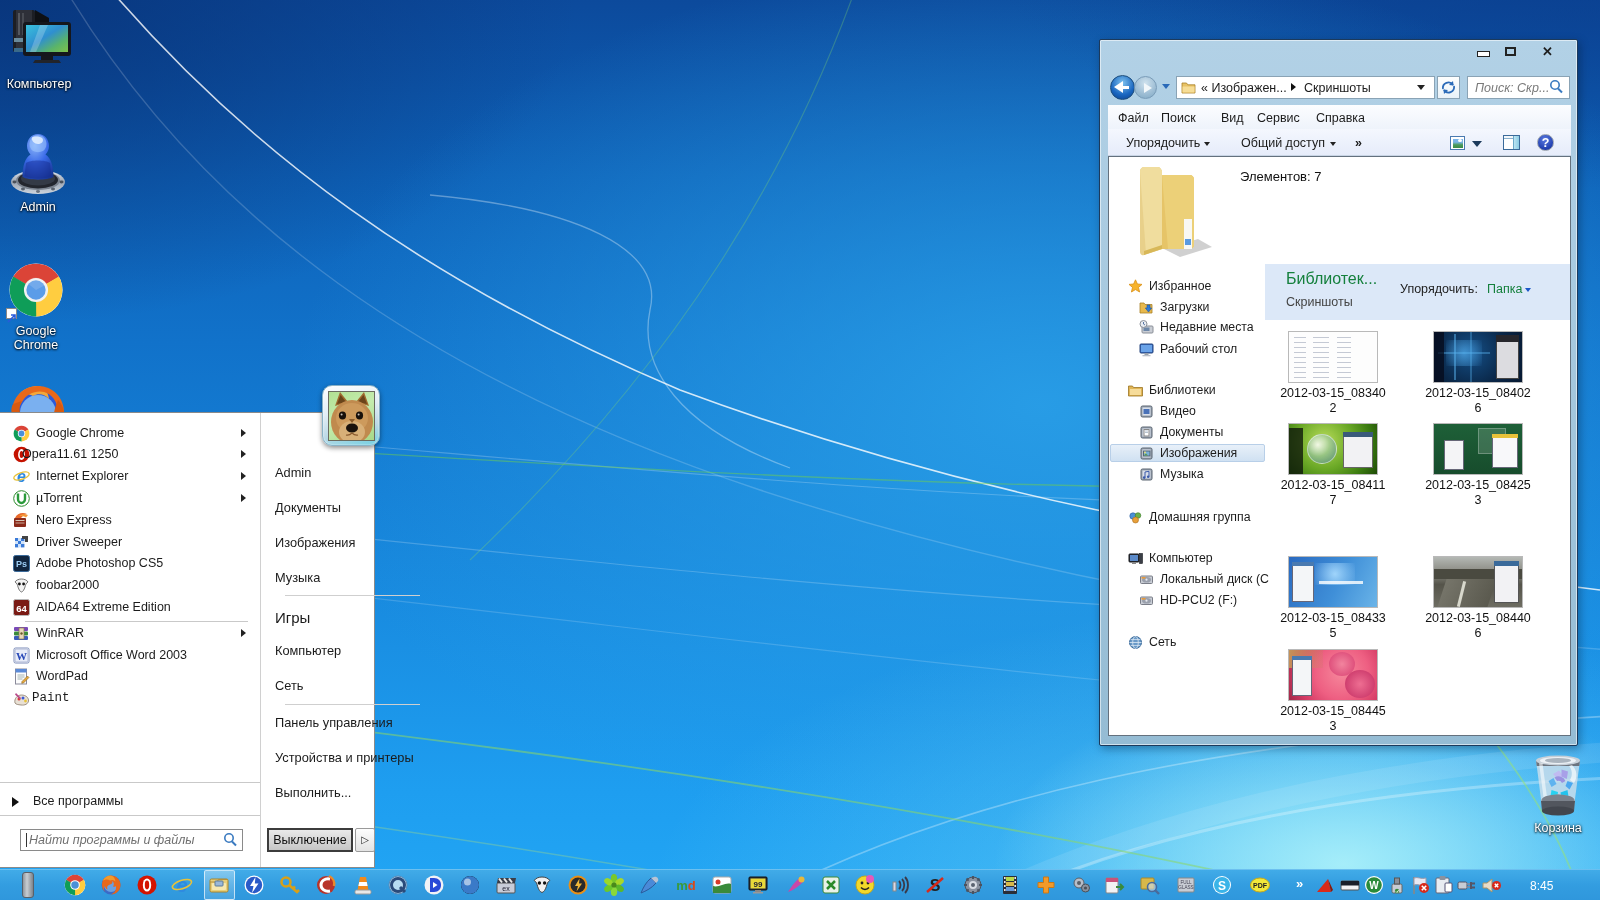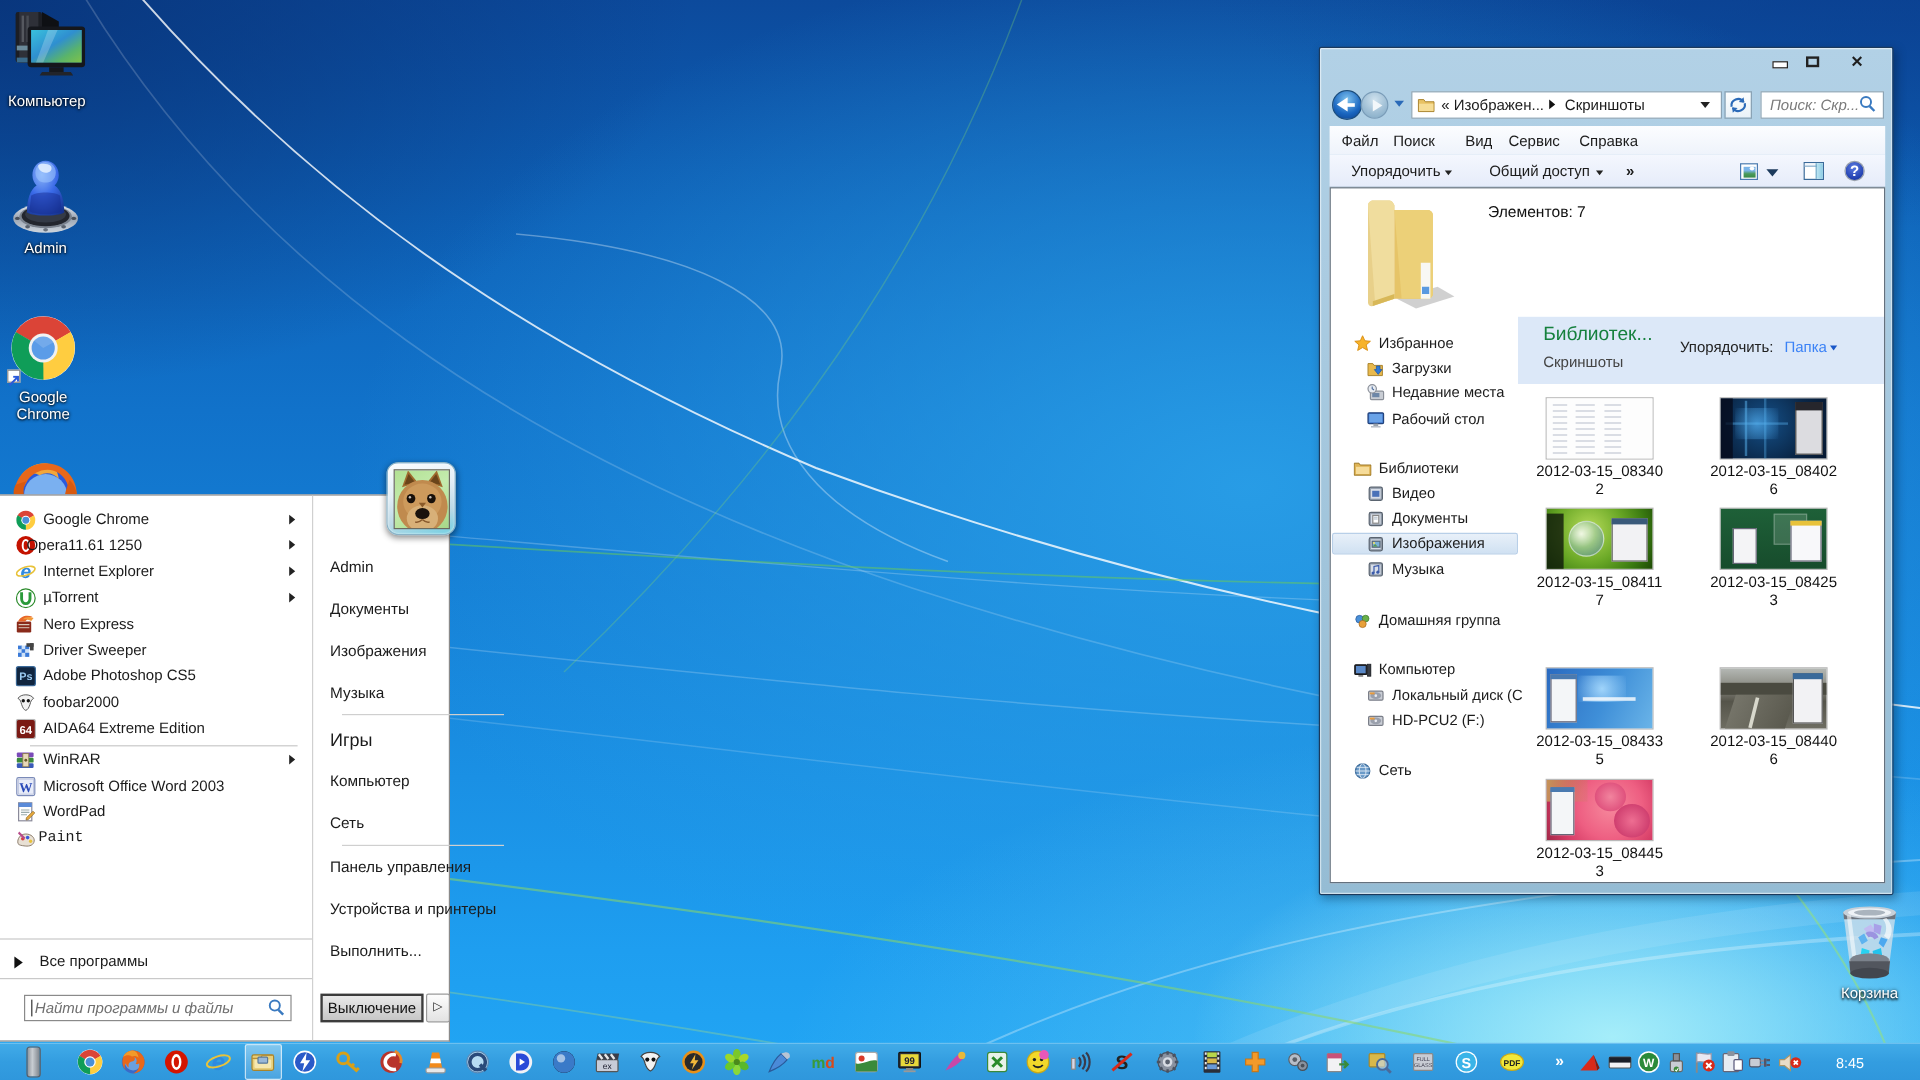--- a/index.html
+++ b/index.html
@@ -218,21 +218,21 @@
 <path d="M50 58 L58 58 L58 88 L50 88 Z" fill="#f8f8f4"></path>
 <path d="M51 78 L57 78 L57 84 L51 84 Z" fill="#5a9ae0"></path>
 <path d="M28 88 L10 94 L10 90 L28 84 Z" fill="#d8b858"></path>
 </svg></div>
     <div class="abs" style="left:131px;top:12px;font-size:13px;color:#111;">Элементов: 7</div>
 
     <div class="abs" style="left:156px;top:107px;width:306px;height:56px;background:#dce8f8;"></div>
     <div class="abs" style="left:177px;top:113px;font-size:16px;color:#15803d;">Библиотек...</div>
     <div class="abs" style="left:177px;top:138px;font-size:12.5px;color:#444;">Скриншоты</div>
     <div class="abs" style="left:291px;top:125px;font-size:12.5px;color:#222;">Упорядочить:</div>
-    <div class="abs" style="left:378px;top:125px;font-size:12.5px;color:#3b82f6;">Папка</div>
+    <div class="abs" style="left:378px;top:125px;font-size:12.5px;color:#15803d;">Папка</div>
     <div class="abs" style="left:416px;top:131px;width:0;height:0;border-top:4px solid #1a57c8;border-left:3.5px solid transparent;border-right:3.5px solid transparent;"></div>
 
     <div class="abs" style="left:1px;top:287px;width:155px;height:18px;background:linear-gradient(#e8f0f9,#d0e1f2);border:1px solid #b8cfe8;border-radius:2px;"></div>
 
     <div id="navpane">
           <svg class="abs" style="left:19px;top:122px" width="15" height="15" viewBox="0 0 15 15">
             <path d="M7.5 0.8 L9.4 5 L14 5.4 L10.5 8.4 L11.6 13 L7.5 10.6 L3.4 13 L4.5 8.4 L1 5.4 L5.6 5 Z" fill="#f7b32a" stroke="#d98f14" stroke-width="0.8"></path>
           </svg>
 <div class="navi" style="left:40px;top:122px;">Избранное</div>
 <svg class="abs" style="left:30px;top:143px" width="15" height="15" viewBox="0 0 15 15">

